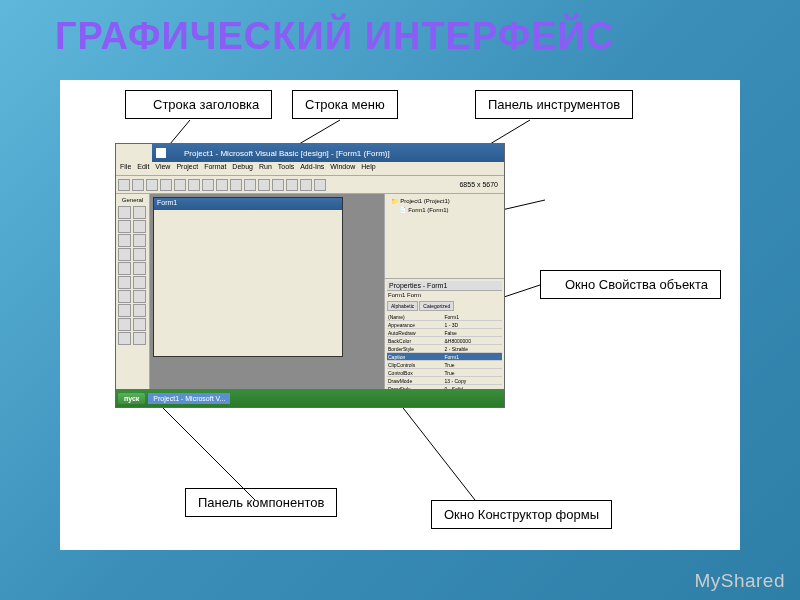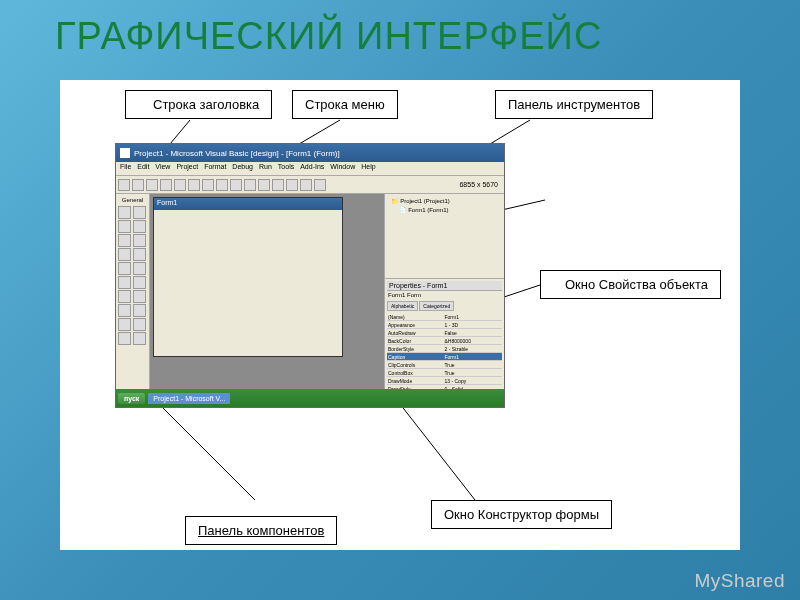--- a/index.html
+++ b/index.html
@@ -9,22 +9,22 @@
       font-family: Arial, sans-serif;
       background: linear-gradient(135deg, #5fb8dc 0%, #3a8eb8 50%, #2e7fa8 100%);
       overflow: hidden;
       position: relative;
     }
     .title-text {
       position: absolute;
       top: 15px;
       left: 55px;
       font-size: 38px;
-      font-weight: normal;
-      color: #15803d;
+      font-weight: bold;
+      color: #8b5cf6;
       letter-spacing: 1px;
     }
     .diagram-container {
       position: absolute;
       top: 80px;
       left: 60px;
       width: 680px;
       height: 470px;
       background: #ffffff;
       padding: 12px;
@@ -39,21 +39,22 @@
       background: #ece9d8;
     }
     .ide-titlebar {
       height: 18px;
       background: linear-gradient(to bottom, #3b6ea5, #2a5a8f);
       color: white;
       font-size: 8px;
       padding: 2px 4px;
       display: flex;
       align-items: center;
-      gap: 4px;
+      gap: 18px;
+      margin-left: 36px;
     }
     .ide-titlebar-icon {
       width: 10px;
       height: 10px;
       background: #fff;
       display: inline-block;
     }
     .ide-menu {
       height: 14px;
       background: #ece9d8;
@@ -235,24 +236,24 @@
   </style>
 </head>
 <body>
 
 <div class="title-text">ГРАФИЧЕСКИЙ ИНТЕРФЕЙС</div>
 
 <div class="diagram-container">
 
   <div class="callout" style="top:10px; left:65px;padding-left:27px;">Строка заголовка</div>
   <div class="callout" style="top:10px; left:232px;">Строка меню</div>
-  <div class="callout" style="top:10px; left:415px;margin-left:20px;">Панель инструментов</div>
+  <div class="callout" style="top:10px; left:415px;">Панель инструментов</div>
   <div class="callout" style="top:190px; left:480px;padding-left:24px;">Окно Свойства объекта</div>
   <div class="callout" style="top:420px; left:355px;margin-left:16px;">Окно Конструктор формы</div>
-  <div class="callout" style="top:436px; left:125px;text-decoration:underline;">Панель компонентов</div>
+  <div class="callout" style="top:408px; left:125px;">Панель компонентов</div>
 
   <svg style="position:absolute; top:0; left:0; width:100%; height:100%; pointer-events:none;">
     <line x1="130" y1="40" x2="105" y2="70" stroke="#000" stroke-width="1"></line>
     <line x1="280" y1="40" x2="205" y2="84" stroke="#000" stroke-width="1"></line>
     <line x1="470" y1="40" x2="370" y2="100" stroke="#000" stroke-width="1"></line>
     <line x1="485" y1="120" x2="420" y2="135" stroke="#000" stroke-width="1"></line>
     <line x1="480" y1="205" x2="420" y2="225" stroke="#000" stroke-width="1"></line>
     <line x1="415" y1="420" x2="290" y2="260" stroke="#000" stroke-width="1"></line>
     <line x1="195" y1="420" x2="75" y2="300" stroke="#000" stroke-width="1"></line>
   </svg>

